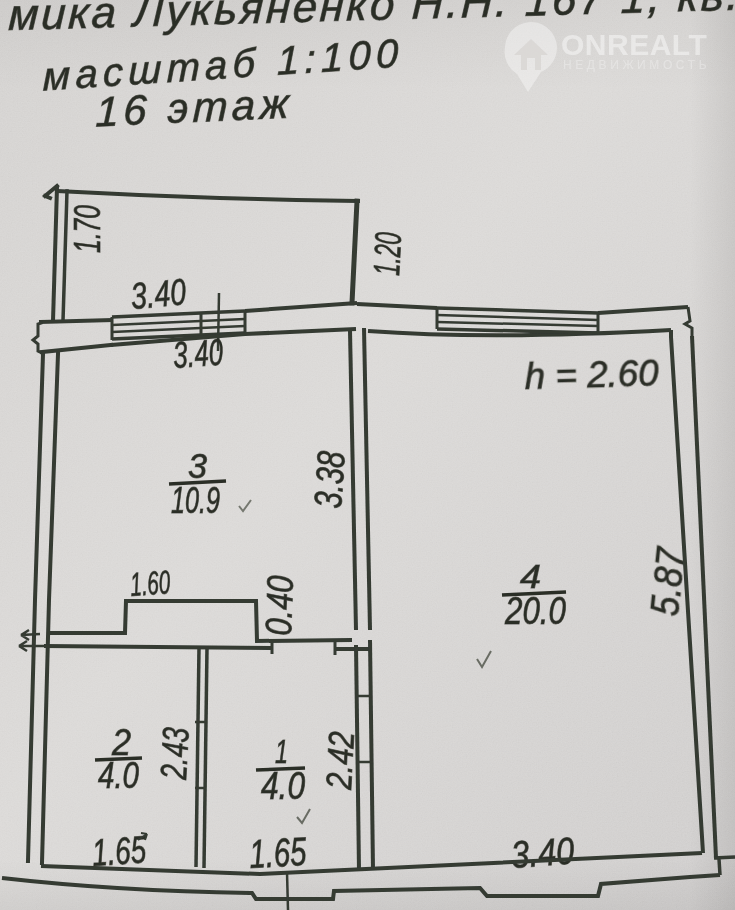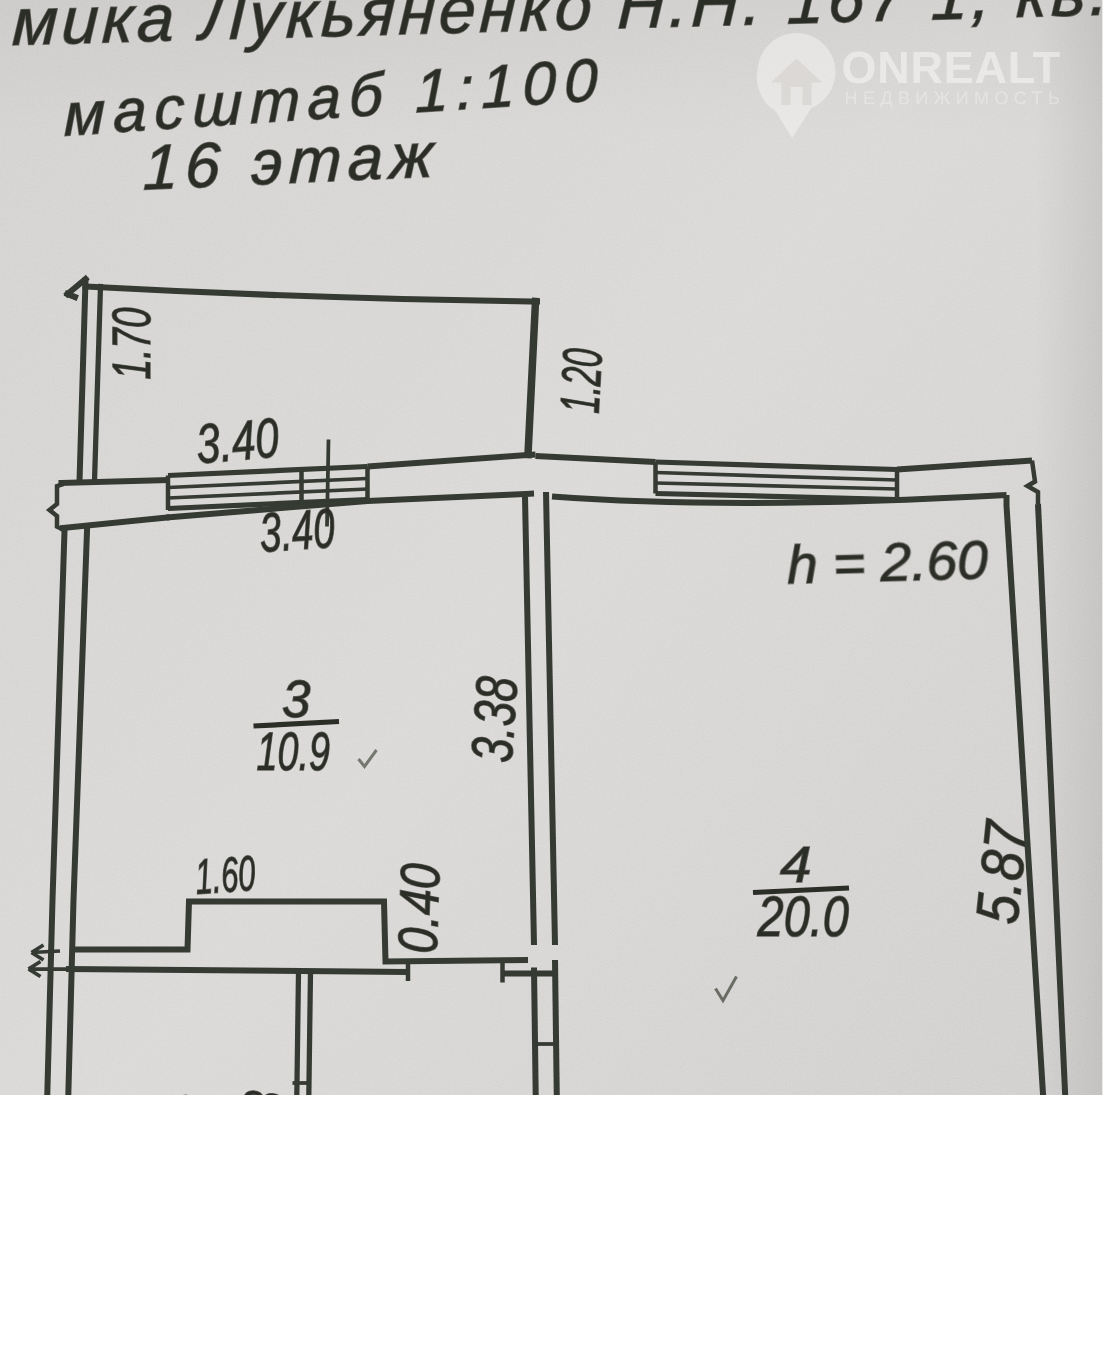--- a/index.html
+++ b/index.html
@@ -1,16 +1,16 @@
 <!DOCTYPE html>
 <html><head>
 <meta charset="utf-8">
 <style>
   html,body{margin:0;padding:0}
-  .page{position:relative;width:735px;height:730px;overflow:hidden;
+  .page{position:relative;width:735px;height:910px;overflow:hidden;
     background:radial-gradient(150% 125% at 52% 40%, #dcdad7 0%, #d6d4d2 55%, #cbc9c8 100%);
     font-family:"Liberation Sans", sans-serif;}
   svg{position:absolute;left:0;top:0}
   .dim{font-family:"Liberation Sans", sans-serif;font-style:italic;fill:#2c2e27;stroke:rgba(44,46,39,0.65);stroke-width:1px}
 </style>
 </head>
 <body>
 <div class="page">
 <svg width="735" height="910" viewBox="0 0 735 910">
   <defs>

